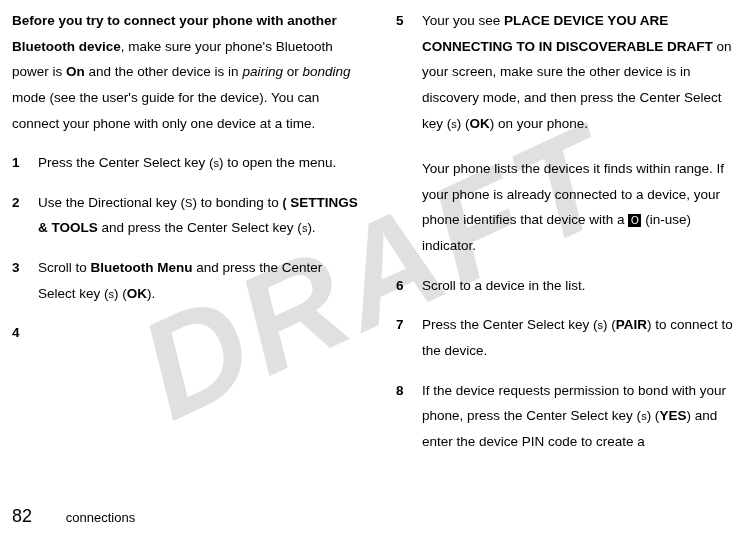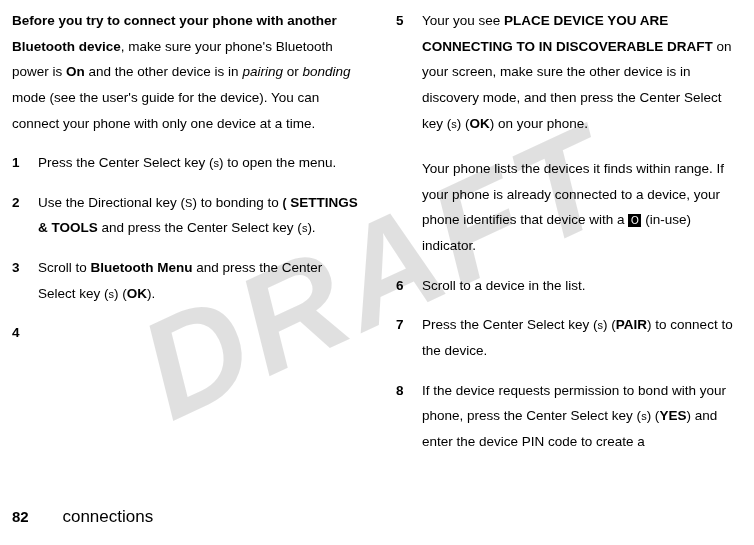--- a/index.html
+++ b/index.html
@@ -91,26 +91,26 @@
     }
     
     .footer {
       position: absolute;
       bottom: 12px;
       left: 12px;
       z-index: 2;
     }
     
     .page-num {
-      font-weight: bold;
-      font-size: 15px;
+      font-weight: normal;
+      font-size: 18px;
     }
     
     .section-name {
-      font-size: 17px;
+      font-size: 13px;
       margin-left: 30px;
     }
     
     .icon-key {
       display: inline-block;
       font-size: 11px;
       vertical-align: middle;
     }
     
     .icon-bt {

